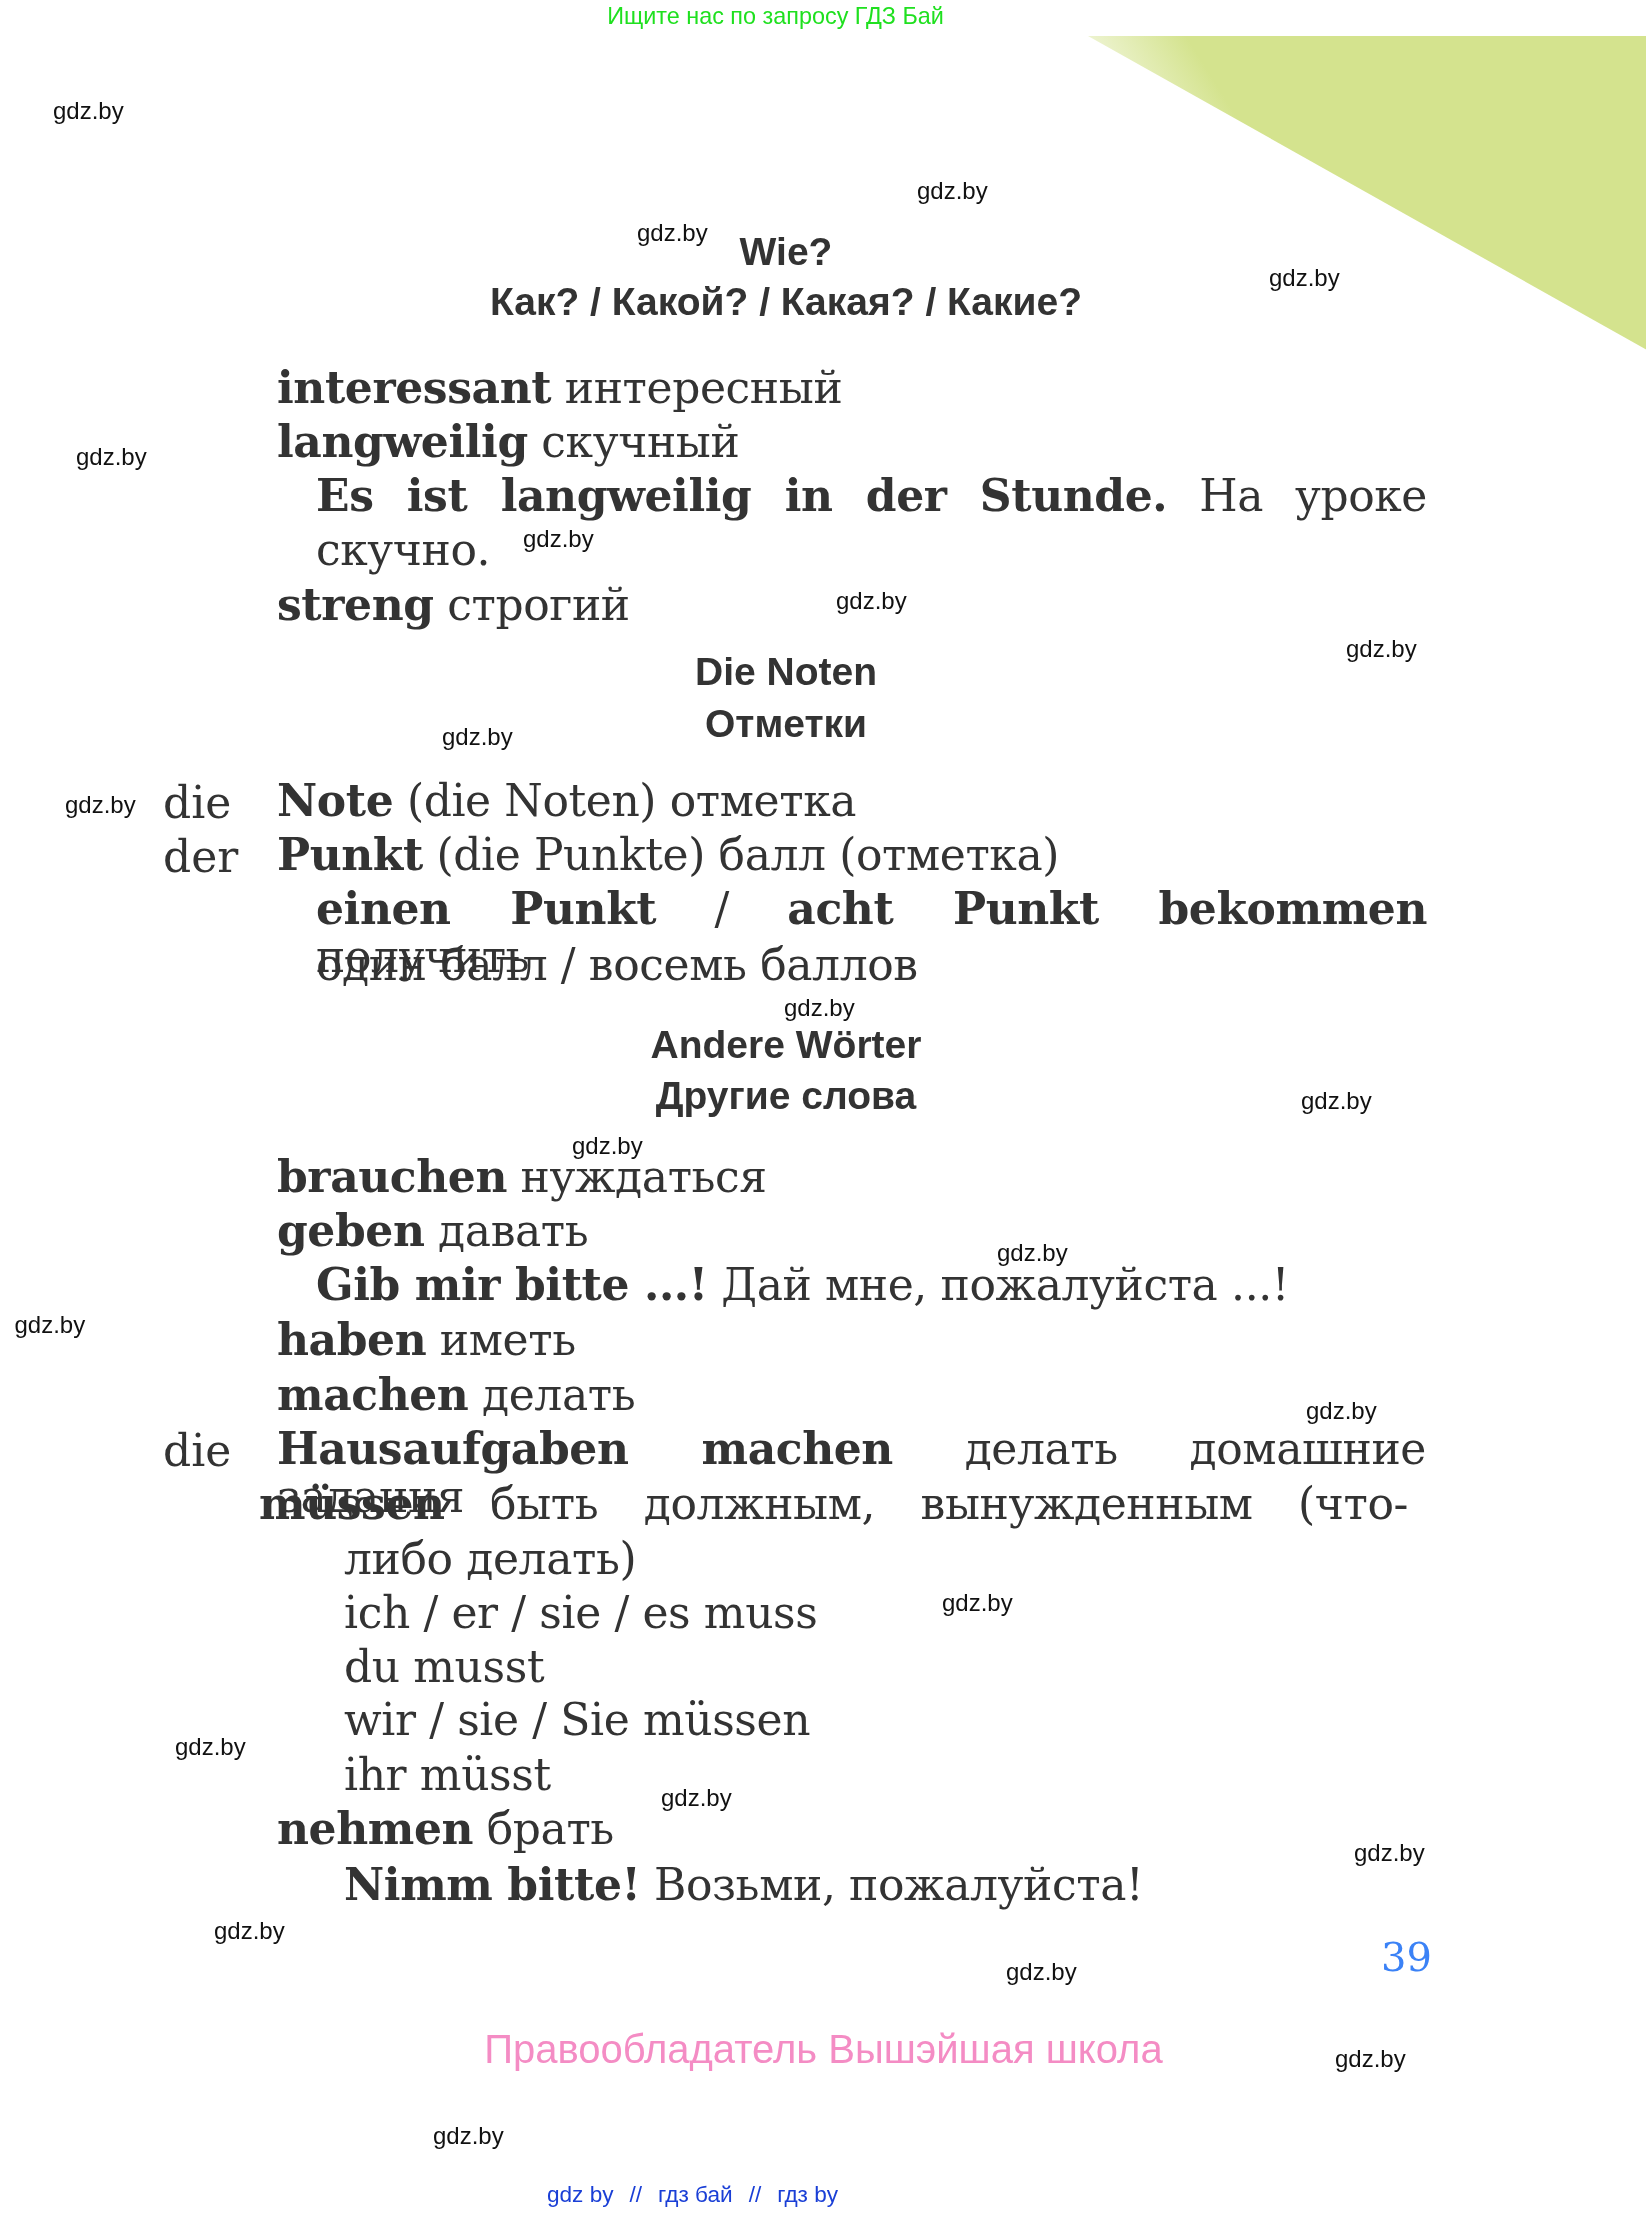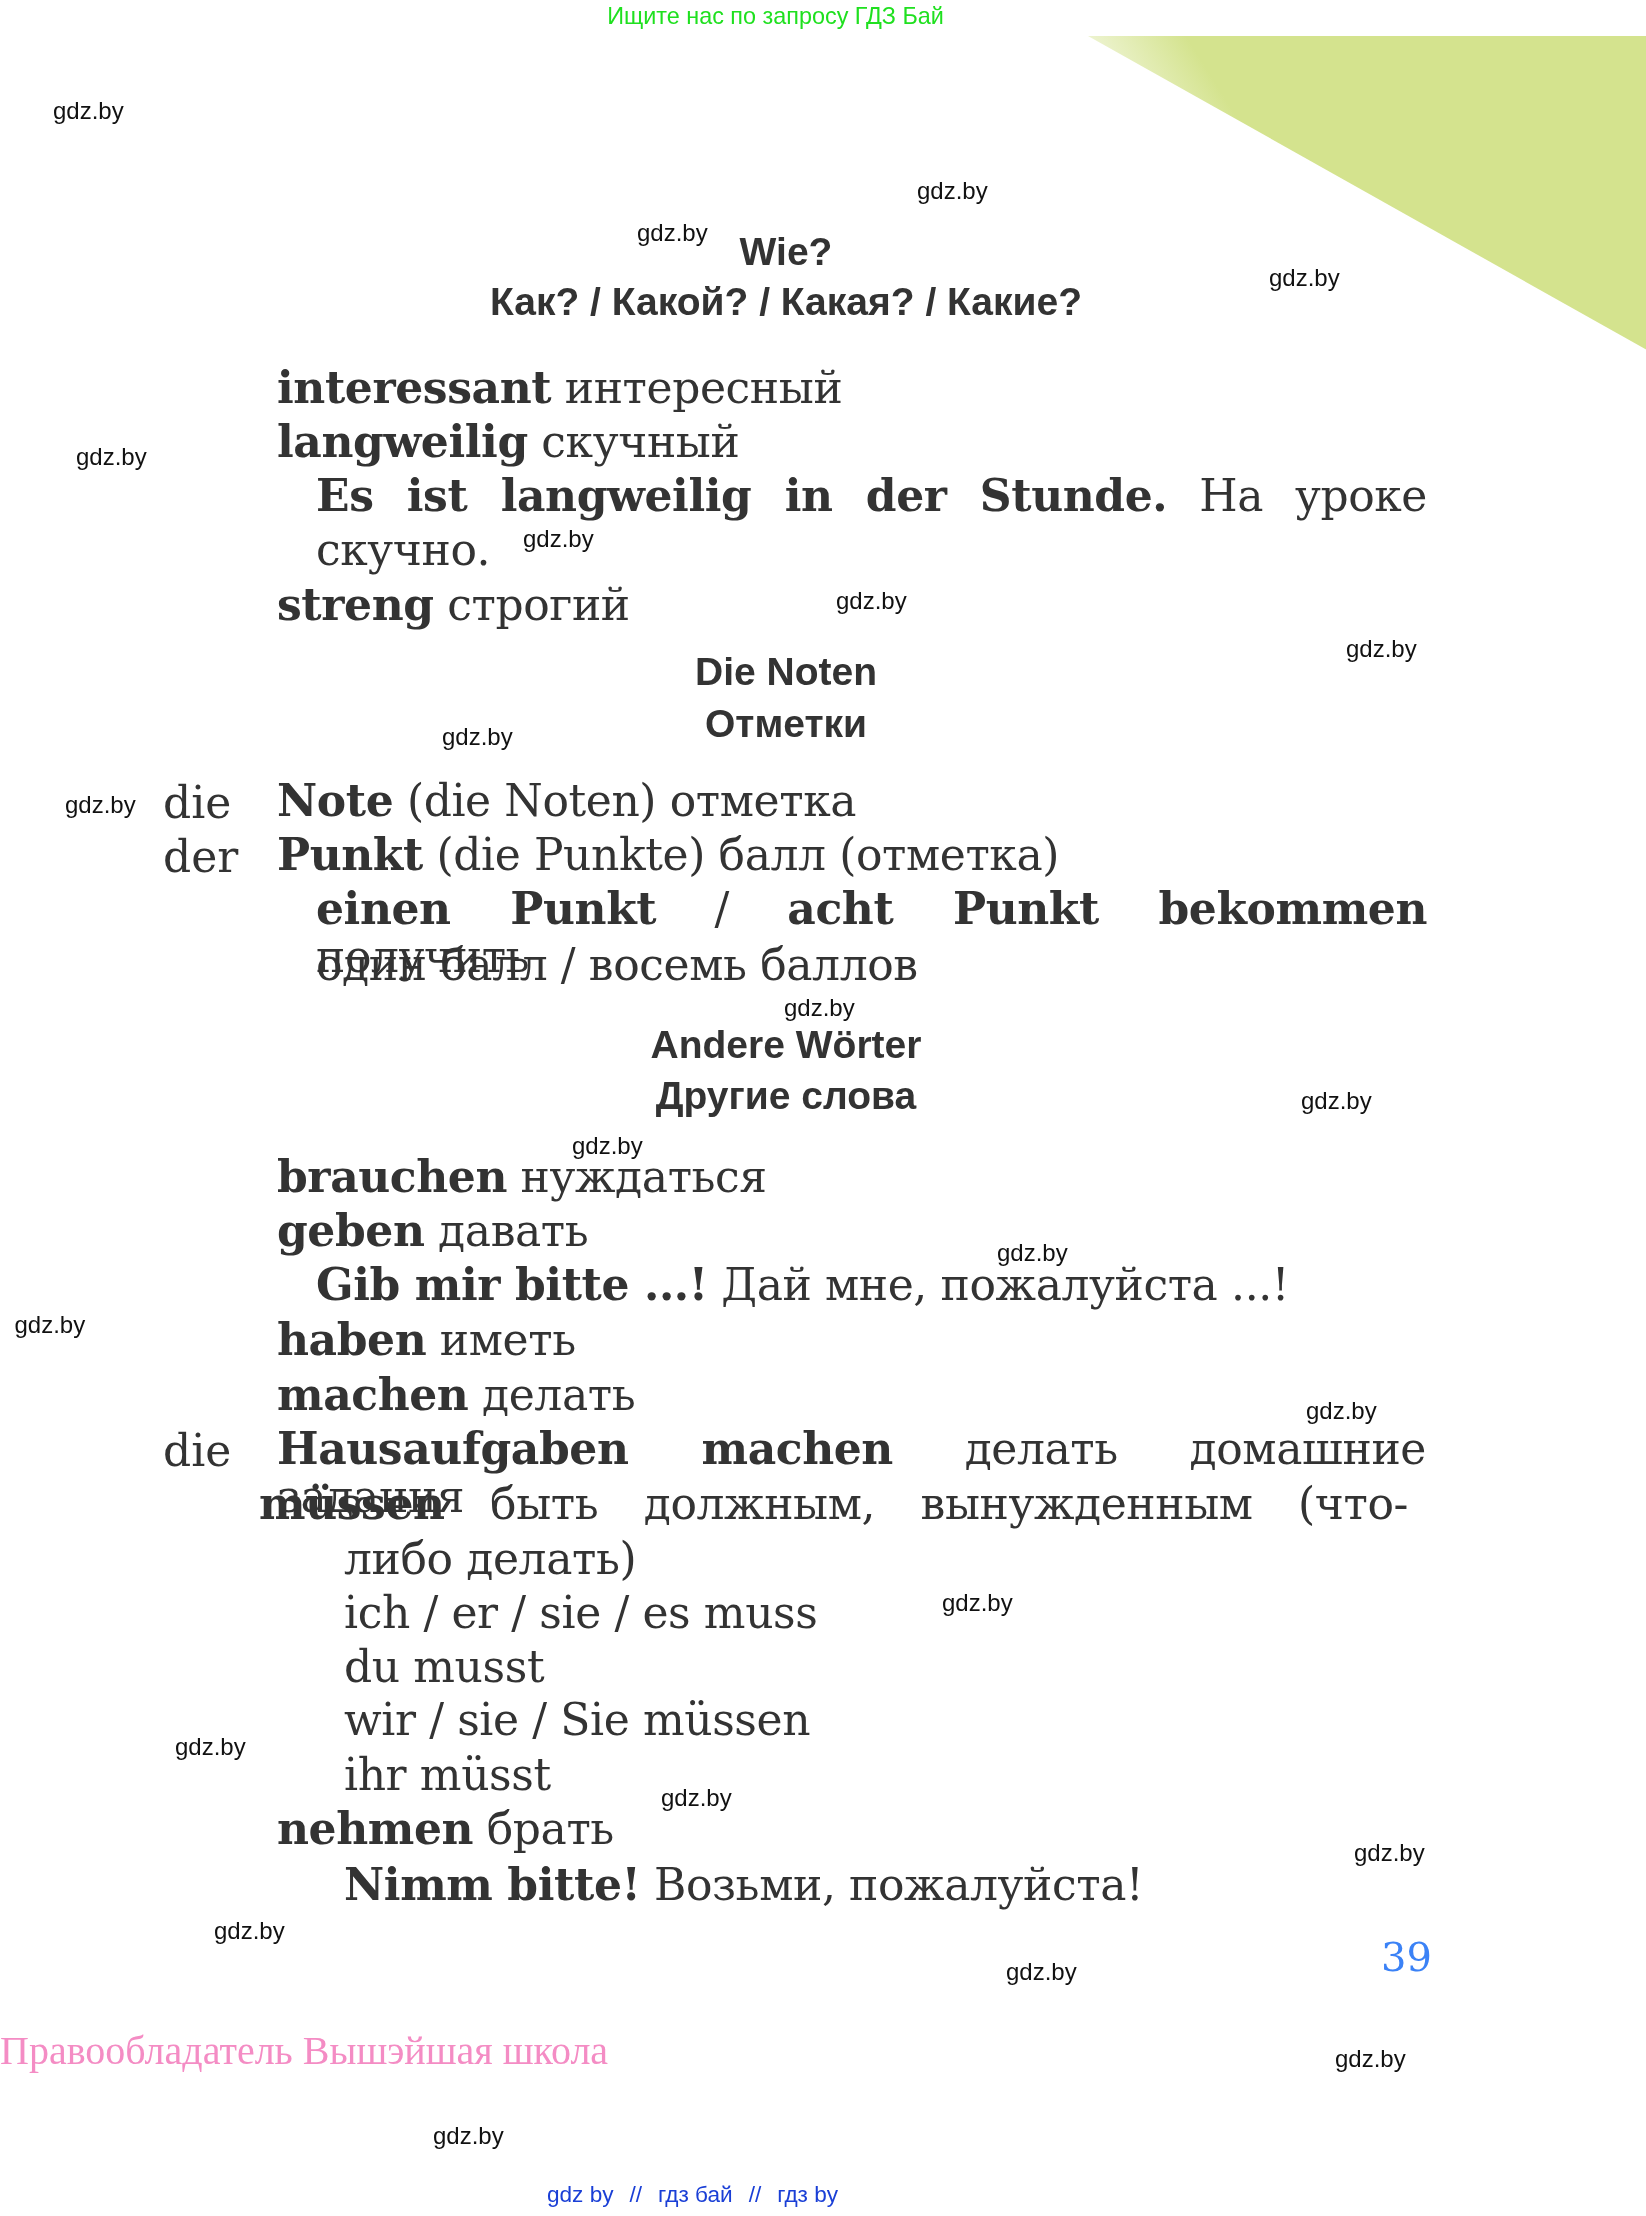--- a/index.html
+++ b/index.html
@@ -31,22 +31,22 @@
   .ln b { font-weight: bold; }
   .ln .tr { font-weight: normal; }
   .art {
     font-family: "DejaVu Serif", serif; font-size: 44px; color: #333333; left: 163px;
   }
   .justify { text-align: justify; text-align-last: justify; white-space: normal; width: 1111px; }
   .pageno {
     left: 1381px; top: 1934px; font-family: "DejaVu Serif", serif; font-size: 40px; color: #3b82f6;
   }
   .pink {
-    left: 0; width: 1647px; top: 2027px;
-    font-family: Liberation Serif, serif; font-size: 40px; color: #f48cc4;
+    left: 0; width: 1647px; text-align: center; top: 2027px;
+    font-family: Liberation Sans, sans-serif; font-size: 40px; color: #f48cc4;
   }
   .footer {
     left: 0; width: 1385px; text-align: center; top: 2182px;
     font-family: "Liberation Sans", sans-serif; font-size: 22.6px; color: #1a3fd6;
   }
   .footer span.sep { margin: 0 9.7px; }
 </style>
 </head>
 <body>
 

